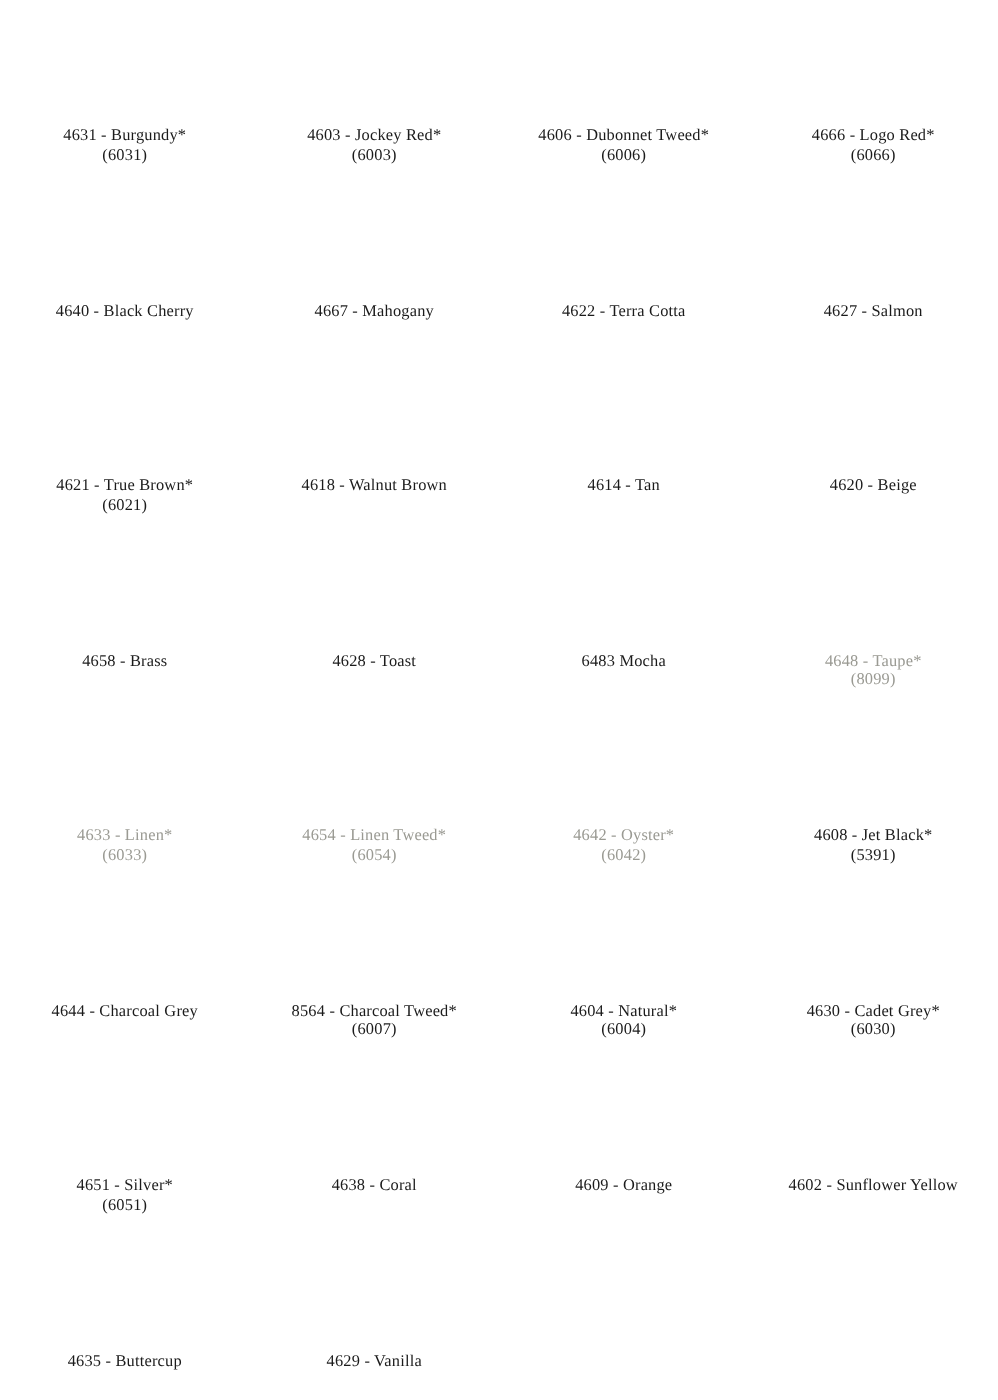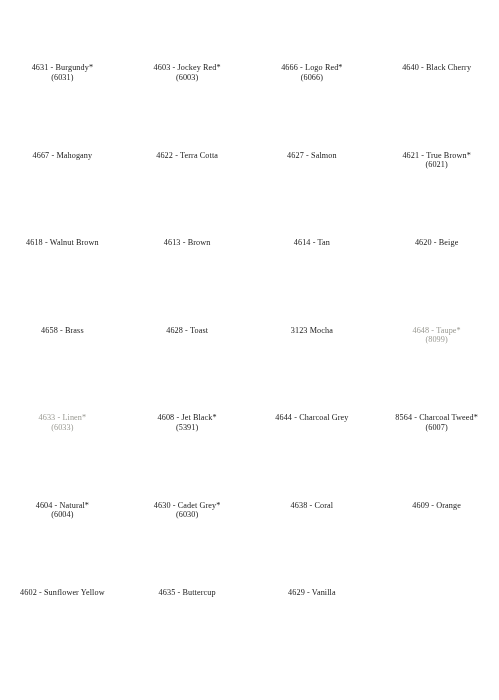--- a/index.html
+++ b/index.html
@@ -188,20 +188,29 @@
       <div class="chip-wrap">
         <div class="chip" style="background: rgb(202, 18, 37);">
           <div class="weave"></div>
           <div class="sheen"></div>
         </div>
       </div>
       <div class="chip-label"><span>4603 - Jockey Red*</span><span class="alt-code">(6003)</span></div>
     </div>
     <div class="swatch-cell">
       <div class="chip-wrap">
+        <div class="chip tweed" style="background: rgb(109, 16, 36);">
+          <div class="weave"></div>
+          <div class="sheen"></div>
+        </div>
+      </div>
+      <div class="chip-label"><span>4606 - Dubonnet Tweed*</span><span class="alt-code">(6006)</span></div>
+    </div>
+    <div class="swatch-cell">
+      <div class="chip-wrap">
         <div class="chip" style="background: rgb(212, 27, 40);">
           <div class="weave"></div>
           <div class="sheen"></div>
         </div>
       </div>
       <div class="chip-label"><span>4666 - Logo Red*</span><span class="alt-code">(6066)</span></div>
     </div>
     <div class="swatch-cell">
       <div class="chip-wrap">
         <div class="chip" style="background: rgb(55, 16, 20);">
@@ -248,29 +257,20 @@
       <div class="chip-label"><span>4621 - True Brown*</span><span class="alt-code">(6021)</span></div>
     </div>
     <div class="swatch-cell">
       <div class="chip-wrap">
         <div class="chip tweed" style="background: rgb(58, 36, 19);">
           <div class="weave"></div>
           <div class="sheen"></div>
         </div>
       </div>
       <div class="chip-label"><span>4618 - Walnut Brown</span></div>
-    </div>
-    <div class="swatch-cell">
-      <div class="chip-wrap">
-        <div class="chip" style="background: rgb(108, 67, 24);">
-          <div class="weave"></div>
-          <div class="sheen"></div>
-        </div>
-      </div>
-      <div class="chip-label"><span>4613 - Brown</span></div>
     </div>
     <div class="swatch-cell">
       <div class="chip-wrap">
         <div class="chip" style="background: rgb(154, 98, 32);">
           <div class="weave"></div>
           <div class="sheen"></div>
         </div>
       </div>
       <div class="chip-label"><span>4614 - Tan</span></div>
     </div>
@@ -313,21 +313,21 @@
       </div>
       <div class="chip-label"><span>4628 - Toast</span></div>
     </div>
     <div class="swatch-cell">
       <div class="chip-wrap">
         <div class="chip tweed" style="background: rgb(185, 162, 113);">
           <div class="weave"></div>
           <div class="sheen"></div>
         </div>
       </div>
-      <div class="chip-label"><span>3123 Mocha</span></div>
+      <div class="chip-label"><span>6483 Mocha</span></div>
     </div>
     <div class="swatch-cell">
       <div class="chip-wrap">
         <div class="chip" style="background: rgb(140, 132, 99);">
           <div class="weave"></div>
           <div class="sheen"></div>
         </div>
         <svg class="watermark" viewBox="0 0 66 58">
           <path d="M 46 52 A 14 14 0 0 1 60 38" fill="none" stroke="rgba(255,255,255,0.80)" stroke-width="3.4"></path>
           <path d="M 38 52 A 22 22 0 0 1 60 30" fill="none" stroke="rgba(255,255,255,0.80)" stroke-width="3.4"></path>
@@ -341,20 +341,38 @@
       <div class="chip-wrap">
         <div class="chip" style="background: rgb(221, 201, 143);">
           <div class="weave"></div>
           <div class="sheen"></div>
         </div>
       </div>
       <div class="chip-label faded"><span>4633 - Linen*</span><span class="alt-code">(6033)</span></div>
     </div>
     <div class="swatch-cell">
       <div class="chip-wrap">
+        <div class="chip tweed" style="background: rgb(198, 178, 123);">
+          <div class="weave"></div>
+          <div class="sheen"></div>
+        </div>
+      </div>
+      <div class="chip-label faded"><span>4654 - Linen Tweed*</span><span class="alt-code">(6054)</span></div>
+    </div>
+    <div class="swatch-cell">
+      <div class="chip-wrap">
+        <div class="chip" style="background: rgb(243, 238, 219);">
+          <div class="weave"></div>
+          <div class="sheen"></div>
+        </div>
+      </div>
+      <div class="chip-label faded"><span>4642 - Oyster*</span><span class="alt-code">(6042)</span></div>
+    </div>
+    <div class="swatch-cell">
+      <div class="chip-wrap">
         <div class="chip" style="background: rgb(167, 167, 167);">
           <div class="weave"></div>
           <div class="band-bottom" style="background: rgb(20, 20, 20);">
             <div class="weave2"></div>
           </div>
           <div class="sheen"></div>
         </div>
       </div>
       <div class="chip-label"><span>4608 - Jet Black*</span><span class="alt-code">(5391)</span></div>
     </div>
@@ -395,20 +413,29 @@
       <div class="chip-wrap">
         <div class="chip" style="background: rgb(168, 171, 153);">
           <div class="weave"></div>
           <div class="sheen"></div>
         </div>
       </div>
       <div class="chip-label"><span>4630 - Cadet Grey*</span><span class="alt-code">(6030)</span></div>
     </div>
     <div class="swatch-cell">
       <div class="chip-wrap">
+        <div class="chip" style="background: rgb(236, 238, 226);">
+          <div class="weave"></div>
+          <div class="sheen"></div>
+        </div>
+      </div>
+      <div class="chip-label"><span>4651 - Silver*</span><span class="alt-code">(6051)</span></div>
+    </div>
+    <div class="swatch-cell">
+      <div class="chip-wrap">
         <div class="chip" style="background: rgb(240, 112, 106);">
           <div class="weave"></div>
           <div class="sheen"></div>
         </div>
       </div>
       <div class="chip-label"><span>4638 - Coral</span></div>
     </div>
     <div class="swatch-cell">
       <div class="chip-wrap">
         <div class="chip" style="background: rgb(242, 39, 18);">

